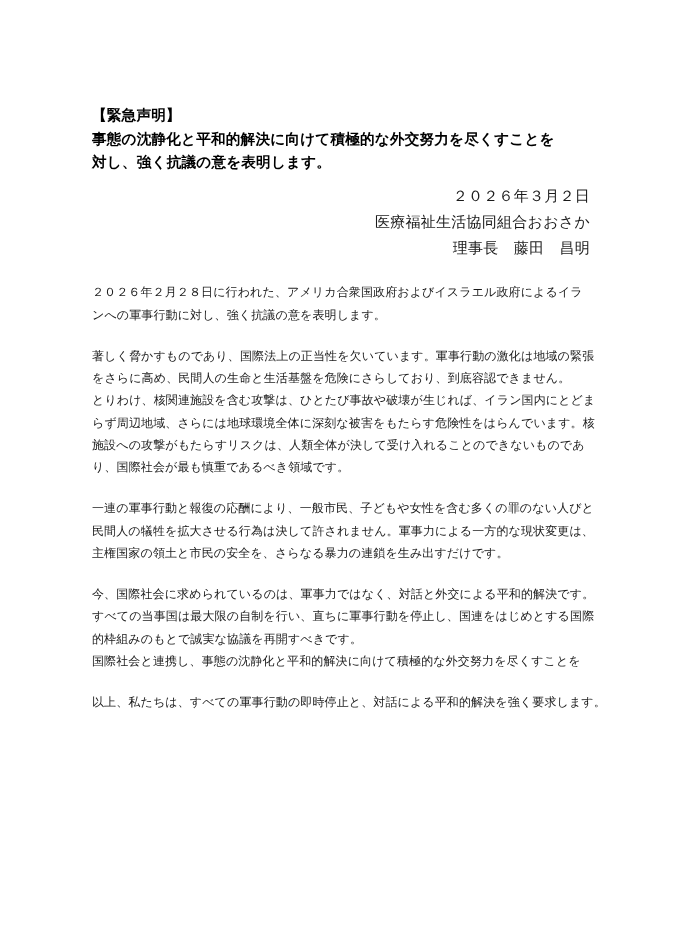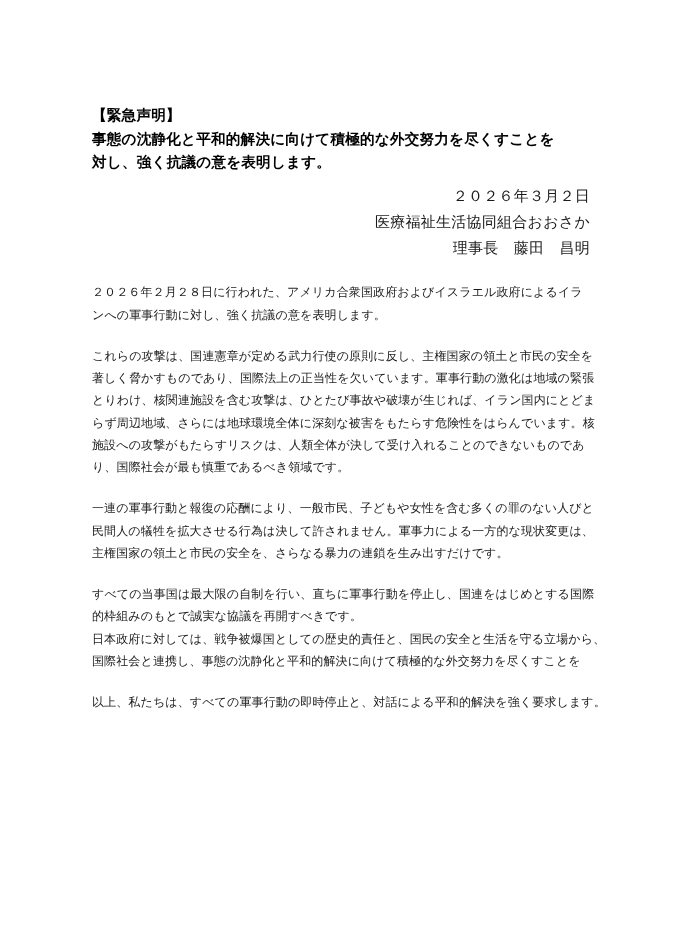--- a/index.html
+++ b/index.html
@@ -80,39 +80,39 @@
   </div>
 
   <div class="body-blocks">
 
     <p class="para">
       <span class="ln">２０２６年２月２８日に行われた、アメリカ合衆国政府およびイスラエル政府によるイラ</span>
       <span class="ln">ンへの軍事行動に対し、強く抗議の意を表明します。</span>
     </p>
 
     <p class="para">
-      <span class="ln">これらの攻撃は、国連憲章が定める武力行使の原則に反し、主権国家の領土と市民の安全を</span>
       <span class="ln">著しく脅かすものであり、国際法上の正当性を欠いています。軍事行動の激化は地域の緊張</span>
+      <span class="ln">をさらに高め、民間人の生命と生活基盤を危険にさらしており、到底容認できません。</span>
       <span class="ln">とりわけ、核関連施設を含む攻撃は、ひとたび事故や破壊が生じれば、イラン国内にとどま</span>
       <span class="ln">らず周辺地域、さらには地球環境全体に深刻な被害をもたらす危険性をはらんでいます。核</span>
       <span class="ln">施設への攻撃がもたらすリスクは、人類全体が決して受け入れることのできないものであ</span>
       <span class="ln">り、国際社会が最も慎重であるべき領域です。</span>
     </p>
 
     <p class="para">
       <span class="ln">一連の軍事行動と報復の応酬により、一般市民、子どもや女性を含む多くの罪のない人びと</span>
       <span class="ln">民間人の犠牲を拡大させる行為は決して許されません。軍事力による一方的な現状変更は、</span>
       <span class="ln">主権国家の領土と市民の安全を、さらなる暴力の連鎖を生み出すだけです。</span>
     </p>
 
 
     <p class="para">
+      <span class="ln">今、国際社会に求められているのは、軍事力ではなく、対話と外交による平和的解決です。</span>
       <span class="ln">すべての当事国は最大限の自制を行い、直ちに軍事行動を停止し、国連をはじめとする国際</span>
       <span class="ln">的枠組みのもとで誠実な協議を再開すべきです。</span>
-      <span class="ln">日本政府に対しては、戦争被爆国としての歴史的責任と、国民の安全と生活を守る立場から、</span>
       <span class="ln">国際社会と連携し、事態の沈静化と平和的解決に向けて積極的な外交努力を尽くすことを</span>
     </p>
 
     <p class="para">
       <span class="ln">以上、私たちは、すべての軍事行動の即時停止と、対話による平和的解決を強く要求します。</span>
     </p>
 
   </div>
 </div>
 

